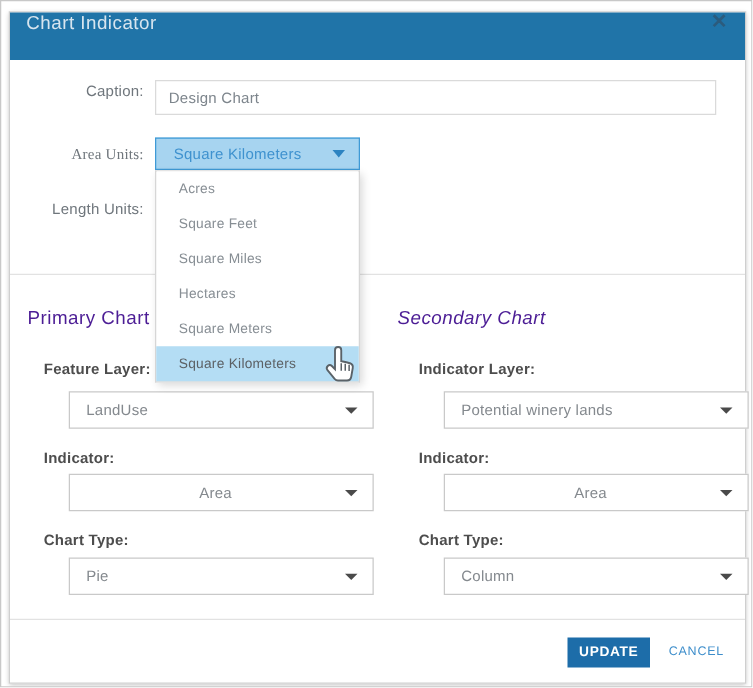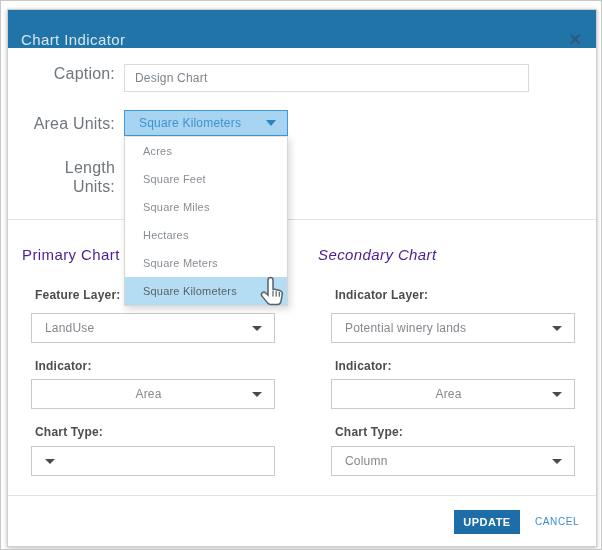--- a/index.html
+++ b/index.html
@@ -9,32 +9,32 @@
     font-family:"Liberation Sans", sans-serif;
   }
   .dialog {
     position:absolute; left:6px; top:8px; width:590px; height:538px;
     box-sizing:border-box; background:#fff; border:1px solid #cfcfcf;
     box-shadow:0 1px 4px rgba(0,0,0,.28);
   }
   
   .dialog-header {
     position:absolute; left:0; top:0; right:0; height:38px;
-    background:#2074a8; display:flex; align-items:flex-end;
+    background:#2074a8; display:flex; align-items:flex-start;
     padding:0 14px 0 13px; box-sizing:border-box;
   }
   .dialog-title { flex:1; color:#d7e5ef; font-size:15px; letter-spacing:.4px; }
   .close-x { color:#2b5b7d; font-size:16px; font-weight:bold; cursor:pointer; line-height:1; }
   
   .top-label {
     position:absolute; left:14px; width:93px; text-align:right;
-    color:#6f767c; font-size:16px; line-height:19px; letter-spacing:.2px;
+    color:#6f767c; font-size:12px; line-height:19px; letter-spacing:.2px;
   }
   .caption-input {
-    position:absolute; left:116px; top:54px; width:405px; height:28px;
+    position:absolute; left:116px; top:54px; width:449px; height:28px;
     box-sizing:border-box; border:1px solid #dadada; background:#fff;
     font-family:"Liberation Sans", sans-serif;
     font-size:12px; color:#7d858c; padding:0 10px; letter-spacing:.2px; outline:none;
   }
   .units-select {
     position:absolute; left:116px; top:100px; width:164px; height:26px;
     box-sizing:border-box; background:#a7d4f0; border:1px solid #3f9ad6;
     display:flex; align-items:center; padding:0 11px 0 14px; cursor:pointer;
   }
   .units-select .val { flex:1; color:#3f92cf; font-size:12px; letter-spacing:.2px; }
@@ -56,21 +56,21 @@
   .divider { position:absolute; left:0; right:0; height:1px; background:#e2e2e2; }
   .divider-mid { top:209px; }
   .divider-foot { top:485px; }
   .section-title { position:absolute; top:236px; font-size:15px; color:#4c1d95; letter-spacing:.4px; }
   .section-title.primary { left:14px; }
   .section-title.secondary { left:310px;font-style:italic; }
   .field-label { position:absolute; font-size:12px; font-weight:bold; color:#4d4d4d; letter-spacing:.2px; }
   .select-box {
     position:absolute; width:244px; height:30px; box-sizing:border-box;
     background:#fff; border:1px solid #c9c9c9; display:flex; align-items:center;
-    padding:0 12px 0 13px; cursor:pointer;
+    padding:0 12px 0 13px; cursor:pointer;margin-left:24px;
   }
   .select-box .val { flex:1; font-size:12px; color:#84898e; letter-spacing:.2px; }
   .col-l-label { left:27px; } .col-l-box { left:23px; }
   .col-r-label { left:327px; } .col-r-box { left:323px; }
   .row1-label { top:278px; } .row1-box { top:303px; }
   .row2-label { top:349px; } .row2-box { top:369px;text-align:center; }
   .row3-label { top:415px; } .row3-box { top:436px; }
   
   .update-btn {
     position:absolute; left:446px; top:500px; width:66px; height:24px;
@@ -90,21 +90,21 @@
   <div class="dialog">
 
     <div class="dialog-header">
       <span class="dialog-title">Chart Indicator</span>
       <span class="close-x">✕</span>
     </div>
 
     <div class="top-label" style="top:54px;">Caption:</div>
     <input class="caption-input" type="text" value="Design Chart" style="">
 
-    <div class="top-label" style="top:104px;">Area Units:</div>
+    <div class="top-label" style="top:104px;font-family:Liberation Serif, serif;">Area Units:</div>
     <div class="units-select">
       <span class="val">Square Kilometers</span>
       <span class="caret caret-blue"></span>
     </div>
 
     <div class="top-label" style="top:148px;">Length Units:</div>
 
     <div class="dropdown-list">
 
     <div class="dropdown-item">Acres</div>
@@ -133,20 +133,21 @@
     </div>
 
     <div class="field-label col-l-label row2-label">Indicator:</div>
     <div class="select-box col-l-box row2-box">
       <span class="val">Area</span>
       <span class="caret caret-dark"></span>
     </div>
 
     <div class="field-label col-l-label row3-label">Chart Type:</div>
     <div class="select-box col-l-box row3-box">
+      <span class="val">Pie</span>
       <span class="caret caret-dark"></span>
     </div>
 
     <div class="section-title secondary">Secondary Chart</div>
 
     <div class="field-label col-r-label row1-label">Indicator Layer:</div>
     <div class="select-box col-r-box row1-box">
       <span class="val">Potential winery lands</span>
       <span class="caret caret-dark"></span>
     </div>

